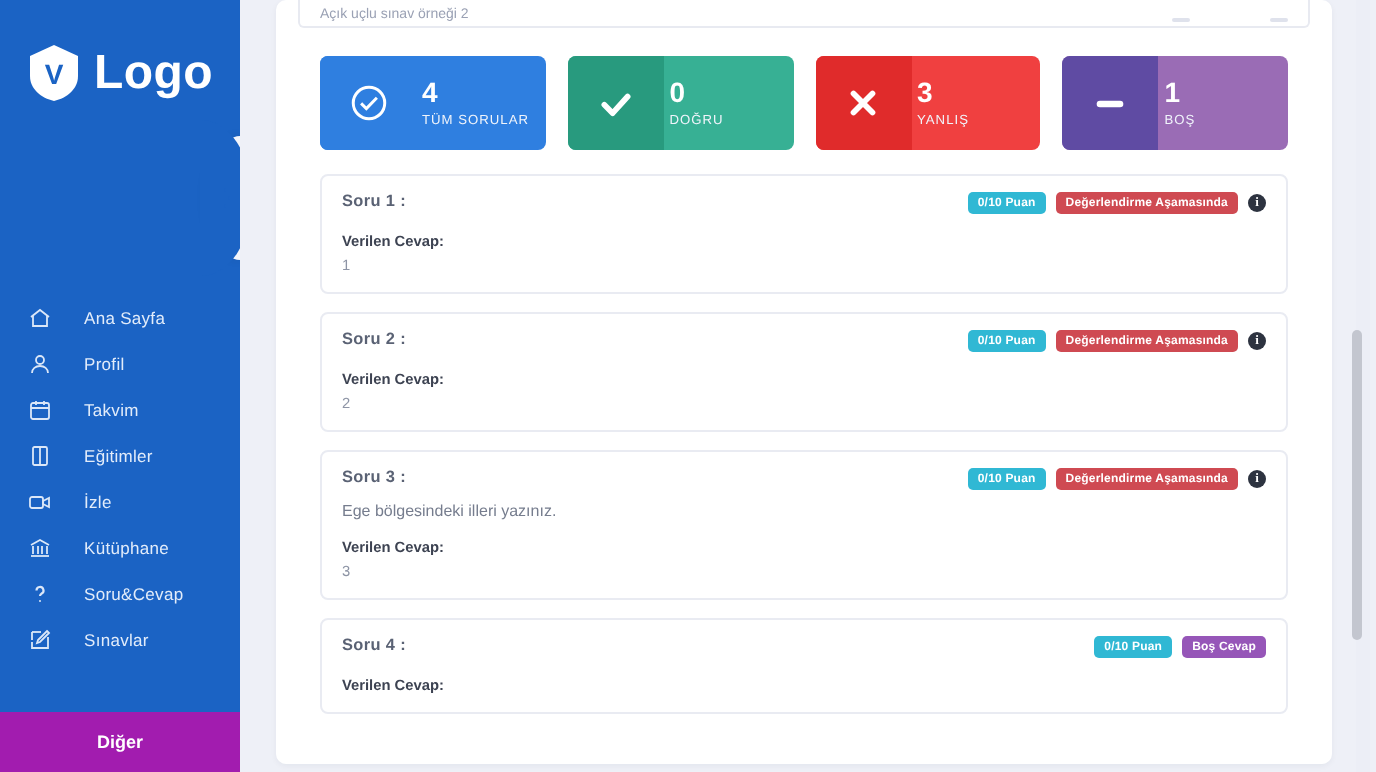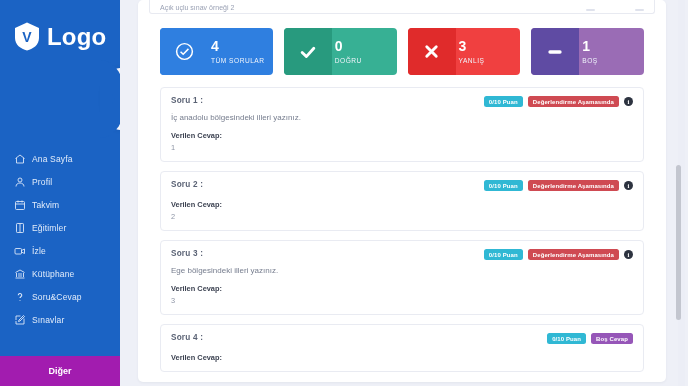--- a/index.html
+++ b/index.html
@@ -20,21 +20,21 @@
   }
   .brand {
     display: flex; align-items: center; gap: 7px;
     padding: 22px 0 0 14px;
   }
   .brand-mark { width: 26px; height: 29px; position: relative; flex: none; }
   .brand-text { color: #fff; font-size: 24px; font-weight: 700; letter-spacing: .2px; }
 
   .nav { margin-top: 96px; display: flex; flex-direction: column; }
   .nav-item {
-    display: flex; align-items: center; gap: 6px;
+    display: flex; align-items: center; gap: 16px;
     height: 23px; padding-left: 14px;
     color: #e2ecfa; font-size: 8.5px; letter-spacing: .15px;
     cursor: pointer;
   }
   .nav-ico { width: 12px; height: 12px; flex: none; display: block; color: #dbe7f8; }
   .nav-ico svg { display:block; width:12px; height:12px; }
 
   .side-footer {
     margin-top: auto;
     height: 30px; background: #a21caf;
@@ -335,21 +335,20 @@
 
         <article class="qcard">
           <div class="qhead">
             <span class="qnum">Soru 1 :</span>
             <span class="qbadges">
               <span class="badge badge-score">0/10 Puan</span>
               <span class="badge badge-pending">Değerlendirme Aşamasında</span>
               <span class="info-ico">i</span>
             </span>
           </div>
-          <p class="qtext">İç anadolu bölgesindeki illeri yazınız.</p>
           <div class="alabel">Verilen Cevap:</div>
           <div class="aval">1</div>
         </article>
 
         <article class="qcard">
           <div class="qhead">
             <span class="qnum">Soru 2 :</span>
             <span class="qbadges">
               <span class="badge badge-score">0/10 Puan</span>
               <span class="badge badge-pending">Değerlendirme Aşamasında</span>

